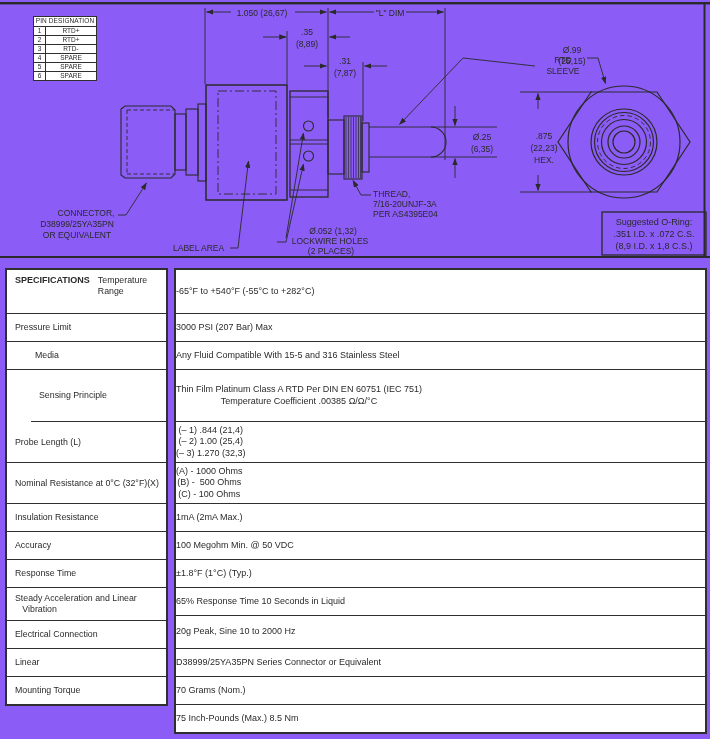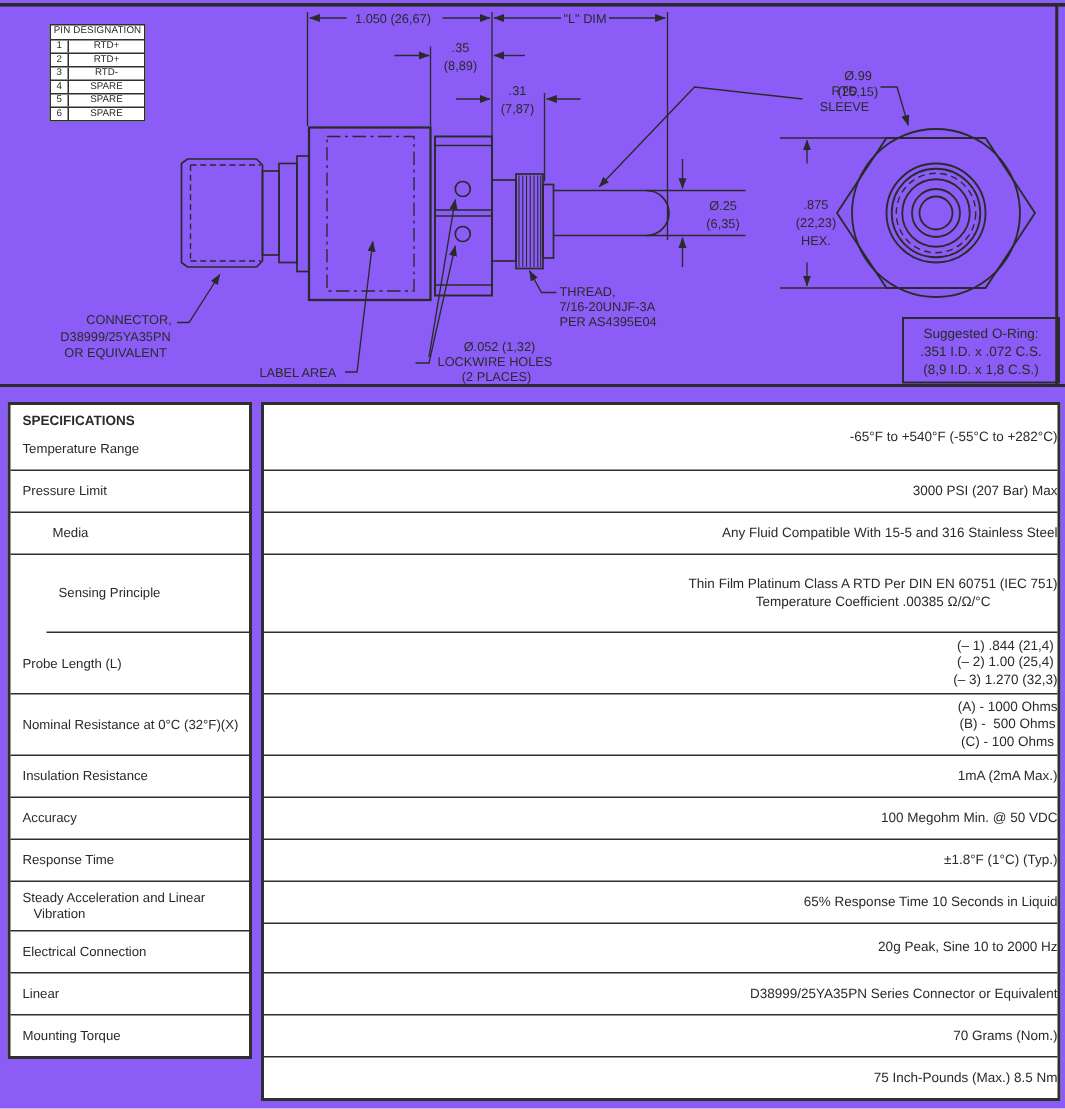--- a/index.html
+++ b/index.html
@@ -17,24 +17,24 @@
   .pin-num{width:11px;border-right:1px solid #2f2f2f;display:flex;align-items:center;justify-content:center;}
   .pin-des{flex:1;display:flex;align-items:center;justify-content:center;}
 
   
   .spec-col{position:absolute;top:268px;border:2px solid #2f2f2f;background:#fff;box-sizing:border-box;}
   .spec-col.left{left:5px;width:163px;}
   .spec-col.right{left:174px;width:533px;}
   .scell{box-sizing:border-box;display:flex;align-items:center;font-size:8.8px;line-height:1.25;}
   .scell.sep{border-bottom:1px solid #2f2f2f;}
   .scell.label{padding-left:8px;padding-right:2px;white-space:pre-wrap;}
-  .scell.label.first{flex-direction:column;align-items:flex-start;justify-content:flex-start;
+  .scell.label.first{flex-direction:row;align-items:flex-start;justify-content:flex-start;
                      padding-top:5px;gap:8px;}
   .spec-title{font-weight:bold;font-size:9px;}
-  .scell.value{justify-content:flex-end;text-align:center;white-space:pre;font-size:9px;}
+  .scell.value{justify-content:flex-start;text-align:center;white-space:pre;font-size:9px;}
 </style>
 </head>
 <body>
 
 <div class="page">
 
   <svg width="710" height="260" viewBox="0 0 710 260" style="position:absolute;left:0;top:0;">
     <defs>
       <marker id="ah" viewBox="0 0 8 6" refX="7.5" refY="3" markerWidth="8" markerHeight="6" orient="auto">
         <path d="M0,0 L8,3 L0,6 Z" fill="#2a2a2a"></path>

